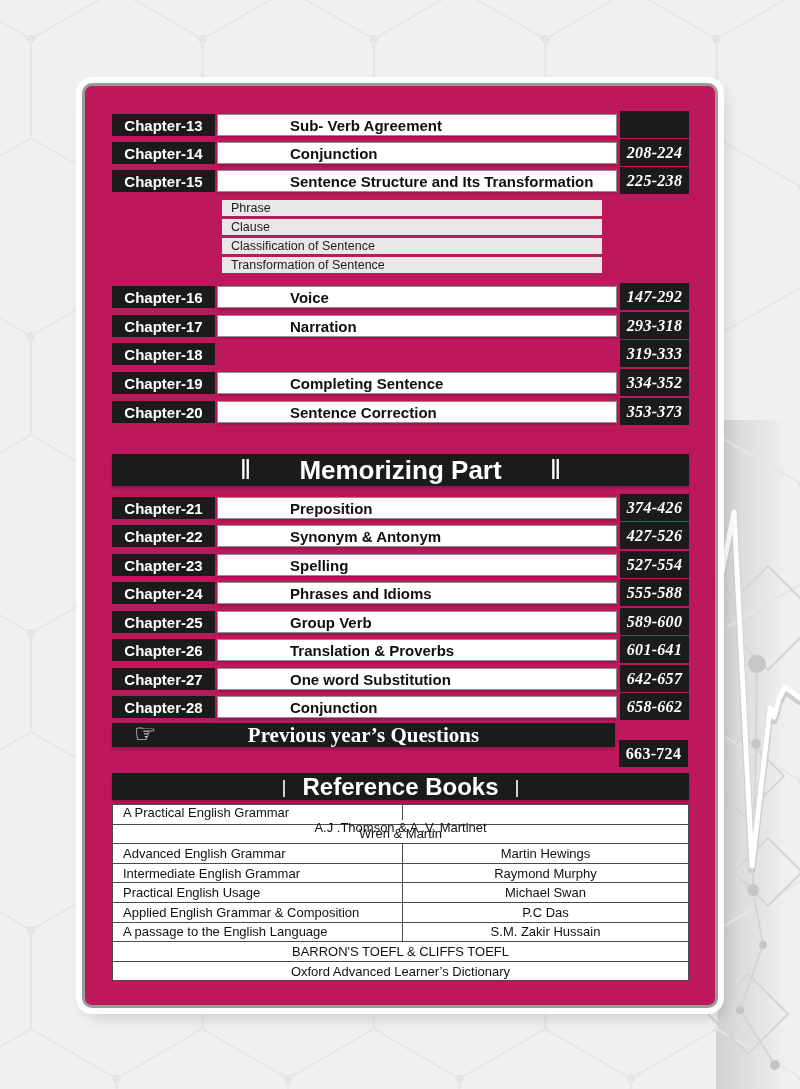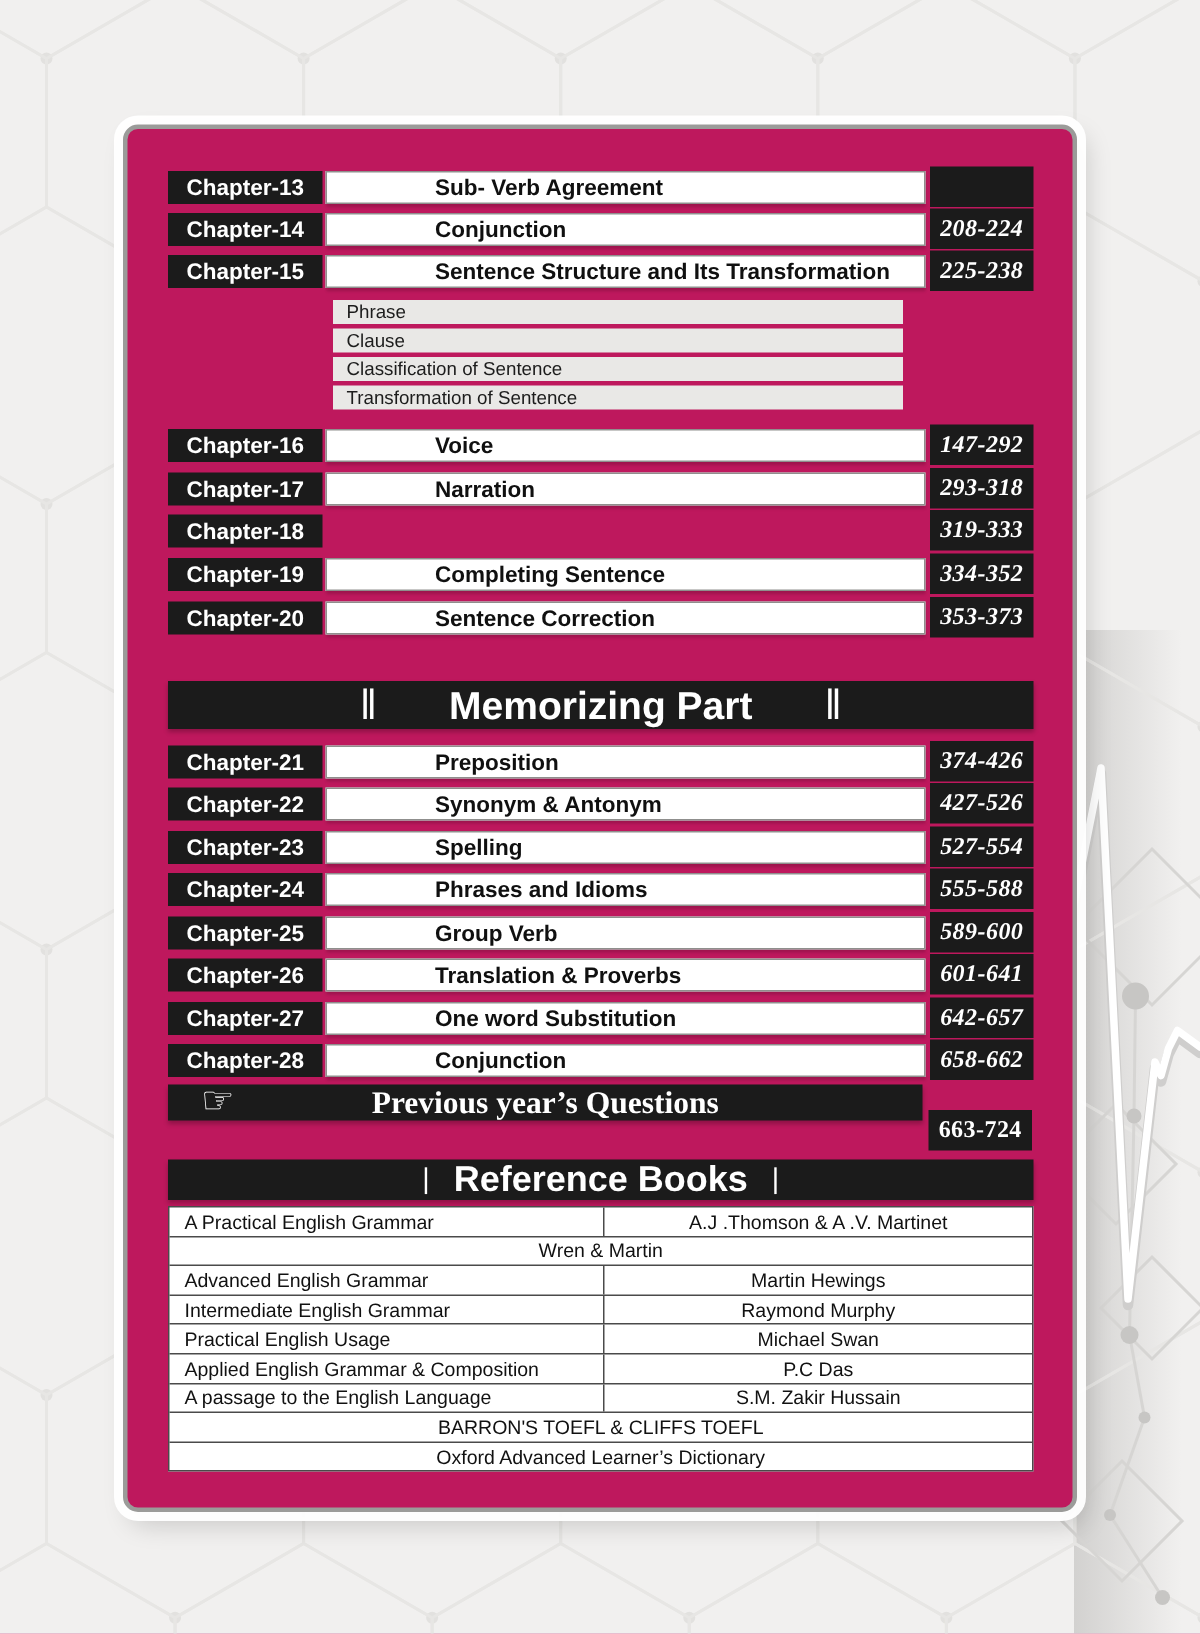--- a/index.html
+++ b/index.html
@@ -42,21 +42,21 @@
         display:flex;align-items:center;justify-content:center;box-shadow:0 2px 3px rgba(0,0,0,.25);}
   .prev .hand{position:absolute;left:22px;top:-4px;color:#fff;font-size:25px;}
   .prev .lbl{color:#fff;font-family:"Liberation Serif",serif;font-weight:bold;font-size:21px;}
   .prev-pages{position:absolute;left:534px;top:634px;width:69px;height:27px;background:#1b1b1b;
         color:#fff;font-family:"Liberation Serif",serif;font-weight:bold;font-size:16px;
         display:flex;align-items:center;justify-content:center;letter-spacing:.3px;margin-top:20px;}
 
   .reftable{position:absolute;left:27px;top:718px;width:577px;border:1px solid #4a4a4a;
         box-sizing:border-box;background:#fff;}
   .refrow{display:flex;height:18.6px;border-top:1px solid #4a4a4a;font-size:13px;color:#111;}
-  .refrow:first-child{border-top:none;}
+  .refrow:first-child{border-top:none;flex-direction:column;}
   .refrow .t{width:290px;display:flex;align-items:center;padding-left:10px;box-sizing:border-box;
         border-right:1px solid #4a4a4a;}
   .refrow .a{flex:1;display:flex;align-items:center;justify-content:center;}
   .refrow.full{height:18.6px;display:flex;align-items:center;justify-content:center;}
 </style>
 </head>
 <body>
 
 <div class="page">
 

